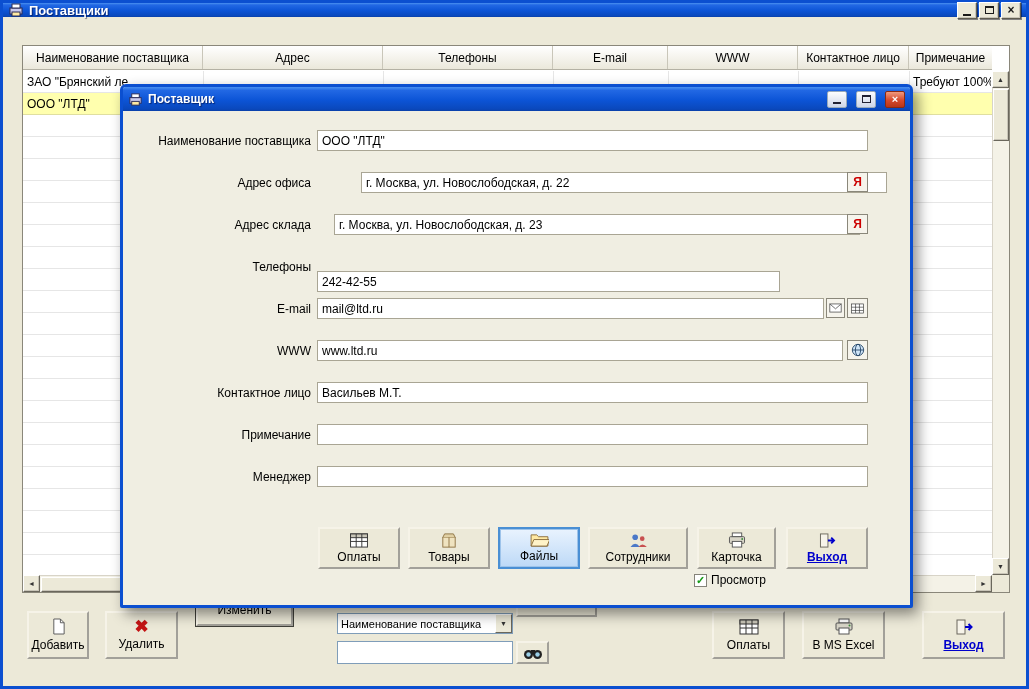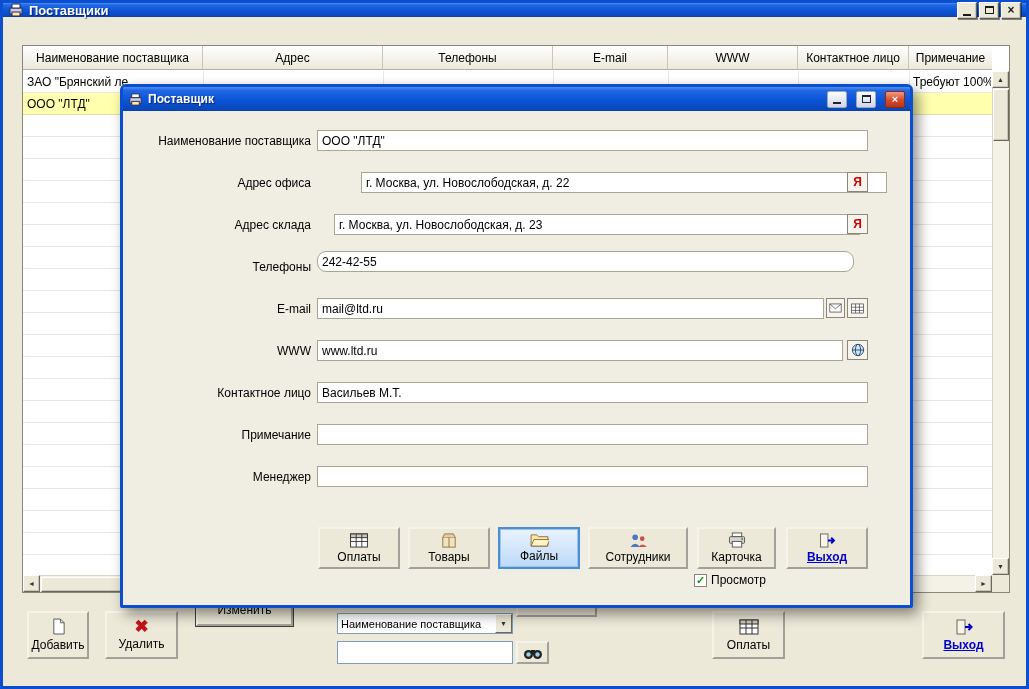--- a/index.html
+++ b/index.html
@@ -220,20 +220,31 @@
           <rect x="1" y="1" width="18" height="14" fill="#fff" stroke="#333"></rect>
           <rect x="1" y="1" width="18" height="4" fill="#c9c6b8" stroke="#333"></rect>
           <line x1="1" y1="9" x2="19" y2="9" stroke="#333"></line>
           <line x1="7" y1="1" x2="7" y2="15" stroke="#333"></line>
           <line x1="13" y1="1" x2="13" y2="15" stroke="#333"></line>
         </svg>
     </span>
     <span>Оплаты</span>
   </div>
 
+  <div class="bigbtn" style="left:802px;top:611px;width:83px;height:48px">
+    <span>
+      <svg width="20" height="17" viewBox="0 0 20 17">
+          <rect x="5" y="1" width="10" height="4" fill="#fff" stroke="#555"></rect>
+          <rect x="2" y="5" width="16" height="7" rx="1" fill="#d8d5c8" stroke="#555"></rect>
+          <rect x="5" y="10" width="10" height="6" fill="#fff" stroke="#555"></rect>
+          <circle cx="15.5" cy="7.5" r="1" fill="#3a8a3a"></circle>
+        </svg>
+    </span>
+    <span>В MS Excel</span>
+  </div>
 
   <div class="bigbtn" style="left:922px;top:611px;width:83px;height:48px">
     <span>
       <svg width="20" height="16" viewBox="0 0 20 16">
           <rect x="3" y="1" width="8" height="14" fill="#f7f4ea" stroke="#6a675c"></rect>
           <path d="M11 8 h6 M14.5 5 L17.5 8 L14.5 11" fill="none" stroke="#0000cc" stroke-width="2"></path>
         </svg>
     </span>
     <span class="exit-label">Выход</span>
   </div>
@@ -272,21 +283,21 @@
           <span class="ya">Я</span>
         </div>
 
       <div class="flabel" style="top:107px">Адрес склада</div>
       <input class="tin" style="left: 194px; top: 103px; width: 526px; margin-left: 17px;" value="г. Москва, ул. Новослободская, д. 23">
       <div class="mini" style="left:724px;top:103px">
           <span class="ya">Я</span>
         </div>
 
       <div class="flabel" style="top:149px">Телефоны</div>
-      <input class="tin" style="left: 194px; top: 140px; width: 537px; border-radius: 9px;" value="242-42-55">
+      <input class="tin" style="left: 194px; top: 160px; width: 463px;" value="242-42-55">
 
       <div class="flabel" style="top:191px">E-mail</div>
       <input class="tin" style="left: 194px; top: 187px; width: 507px;" value="mail@ltd.ru">
       <div class="mini" style="left:703px;top:187px;width:19px">
         <span>
           <svg width="13" height="10" viewBox="0 0 16 12">
               <rect x="1" y="1" width="14" height="10" fill="#fff" stroke="#555"></rect>
               <path d="M1 1 l7 6 7 -6" fill="none" stroke="#555"></path>
             </svg>
         </span>

